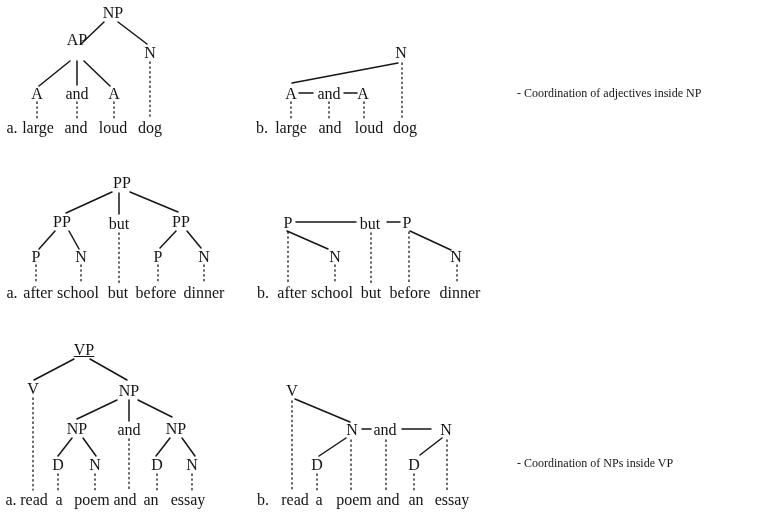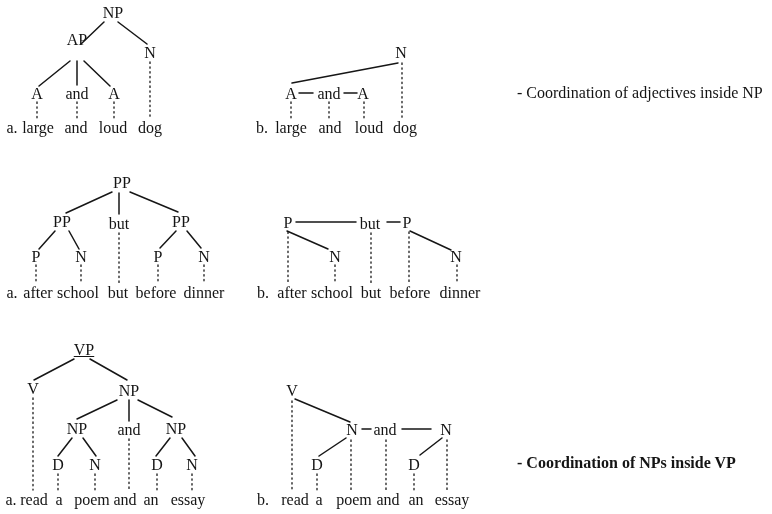--- a/index.html
+++ b/index.html
@@ -19,27 +19,27 @@
     position: absolute;
     transform: translate(-50%, -50%);
     font-size: 16px;
     line-height: 1;
     white-space: nowrap;
   }
   .caption {
     position: absolute;
     left: 517px;
     transform: translateY(-50%);
-    font-size: 16px;
+    font-size: 12px;
     line-height: 1;
     white-space: nowrap;
   }
   .caption-1 { top: 93px; }
   .caption-2 { top: 258px; }
-  .caption-3 { top: 463px; font-weight: bold; }
+  .caption-3 { top: 463px; }
 </style>
 </head>
 <body>
 
 <div class="canvas">
   <svg id="edges-svg" viewBox="0 0 772 514" xmlns="http://www.w3.org/2000/svg">
       <line x1="104" y1="22" x2="81" y2="44" class="solid"></line>
       <line x1="118" y1="22" x2="147" y2="44" class="solid"></line>
       <line x1="70" y1="61" x2="39" y2="86" class="solid"></line>
       <line x1="77" y1="61" x2="77" y2="85" class="solid"></line>

